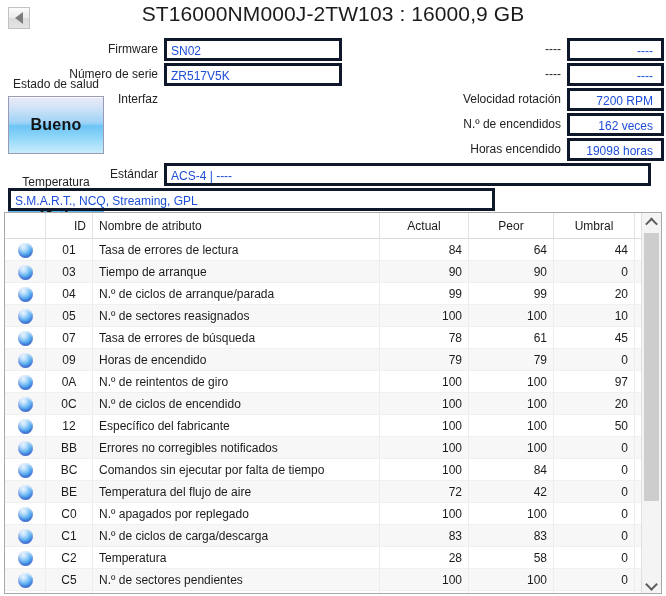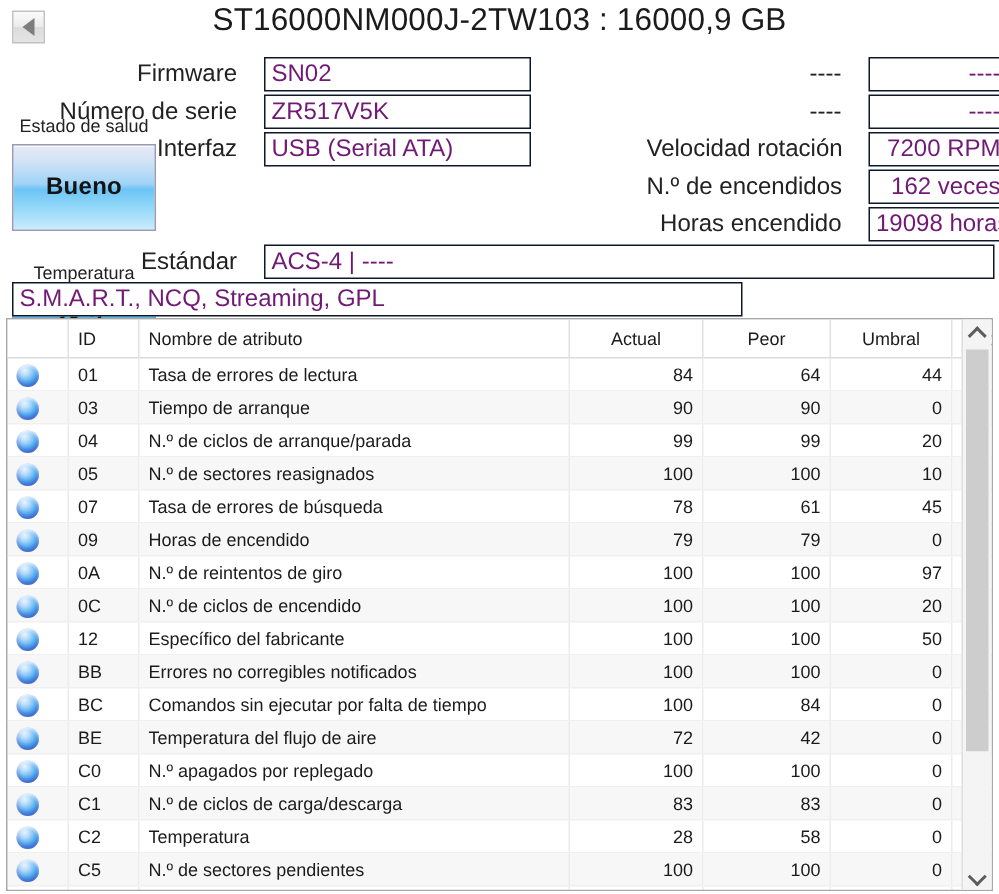--- a/index.html
+++ b/index.html
@@ -128,39 +128,38 @@
     font-weight: bold;
     color: #141414;
   }
 
   
   .field-row {
     position: absolute;
     display: flex;
     align-items: stretch;
     height: 23px;
-    font-size: 16px;
-    gap: 12px;
+    font-size: 12px;
   }
   .field-label {
     text-align: right;
     color: #222;
     line-height: 23px;
     padding-right: 6px;
     white-space: nowrap;
     overflow: hidden;
   }
   .field-box {
-    border: 1px solid #0f172a;
+    border: 3px solid #0f172a;
     border-radius: 0;
     box-sizing: border-box;
     background: #ffffff;
     line-height: 21px;
     padding: 0 4px;
-    color: #701a75;
+    color: #1d4ed8;
     white-space: nowrap;
     overflow: hidden;
   }
   .field-box.rt { text-align: right; padding-right: 8px; }
 
   
   .grp-l .field-label { width: 150px; }
   .grp-l .field-box   { width: 178px; }
   .grp-l.wide .field-box { width: 487px; }
 
@@ -212,25 +211,25 @@
 
   .col-icon  { width: 28px; }
   .col-id    { width: 34px; }
   .col-name  { width: 274px; }
   .col-cur   { width: 76px; }
   .col-worst { width: 72px; }
   .col-thr   { width: 68px; }
   .col-raw   { width: 104px; }
 
   th.col-icon, td.col-icon { border-right: 1px solid #e2e2e2; }
-  .c  { }
+  .c  { text-align: center; }
   .r  { text-align: right; padding-right: 10px; }
   .l  { text-align: left; }
   th.r { text-align: center; padding-right: 10px; margin-top: 28px; }
-  th.c { text-align: left; }
+  th.c { text-align: right; }
   th.l { text-align: left; }
 
   .status-dot {
     display: inline-block;
     width: 15px;
     height: 15px;
     border-radius: 50%;
     background:
       radial-gradient(circle at 36% 26%, #eaf4ff 0%, #b7ddfb 22%, #49a8ef 58%, #2f7fd0 80%, #5a4fc0 100%);
     box-shadow: inset 0 -2px 3px rgba(80,60,190,0.45), inset 0 1px 2px rgba(255,255,255,0.9);
@@ -310,21 +309,20 @@
   <div class="field-row grp-l" style="left:8px; top:38px;">
     <div class="field-label">Firmware</div>
     <div class="field-box">SN02</div>
   </div>
   <div class="field-row grp-l" style="left:8px; top:63px;">
     <div class="field-label">Número de serie</div>
     <div class="field-box">ZR517V5K</div>
   </div>
   <div class="field-row grp-l" style="left:8px; top:88px;">
     <div class="field-label">Interfaz</div>
-    <div class="field-box">USB (Serial ATA)</div>
   </div>
   <div class="field-row grp-l wide" style="left:8px; top:163px;">
     <div class="field-label">Estándar</div>
     <div class="field-box">ACS-4 | ----</div>
   </div>
   <div class="field-row grp-l wide" style="left:8px; top:188px;">
     <div class="field-box">S.M.A.R.T., NCQ, Streaming, GPL</div>
   </div>
 
   <div class="field-row grp-r" style="left:431px; top:38px;">

